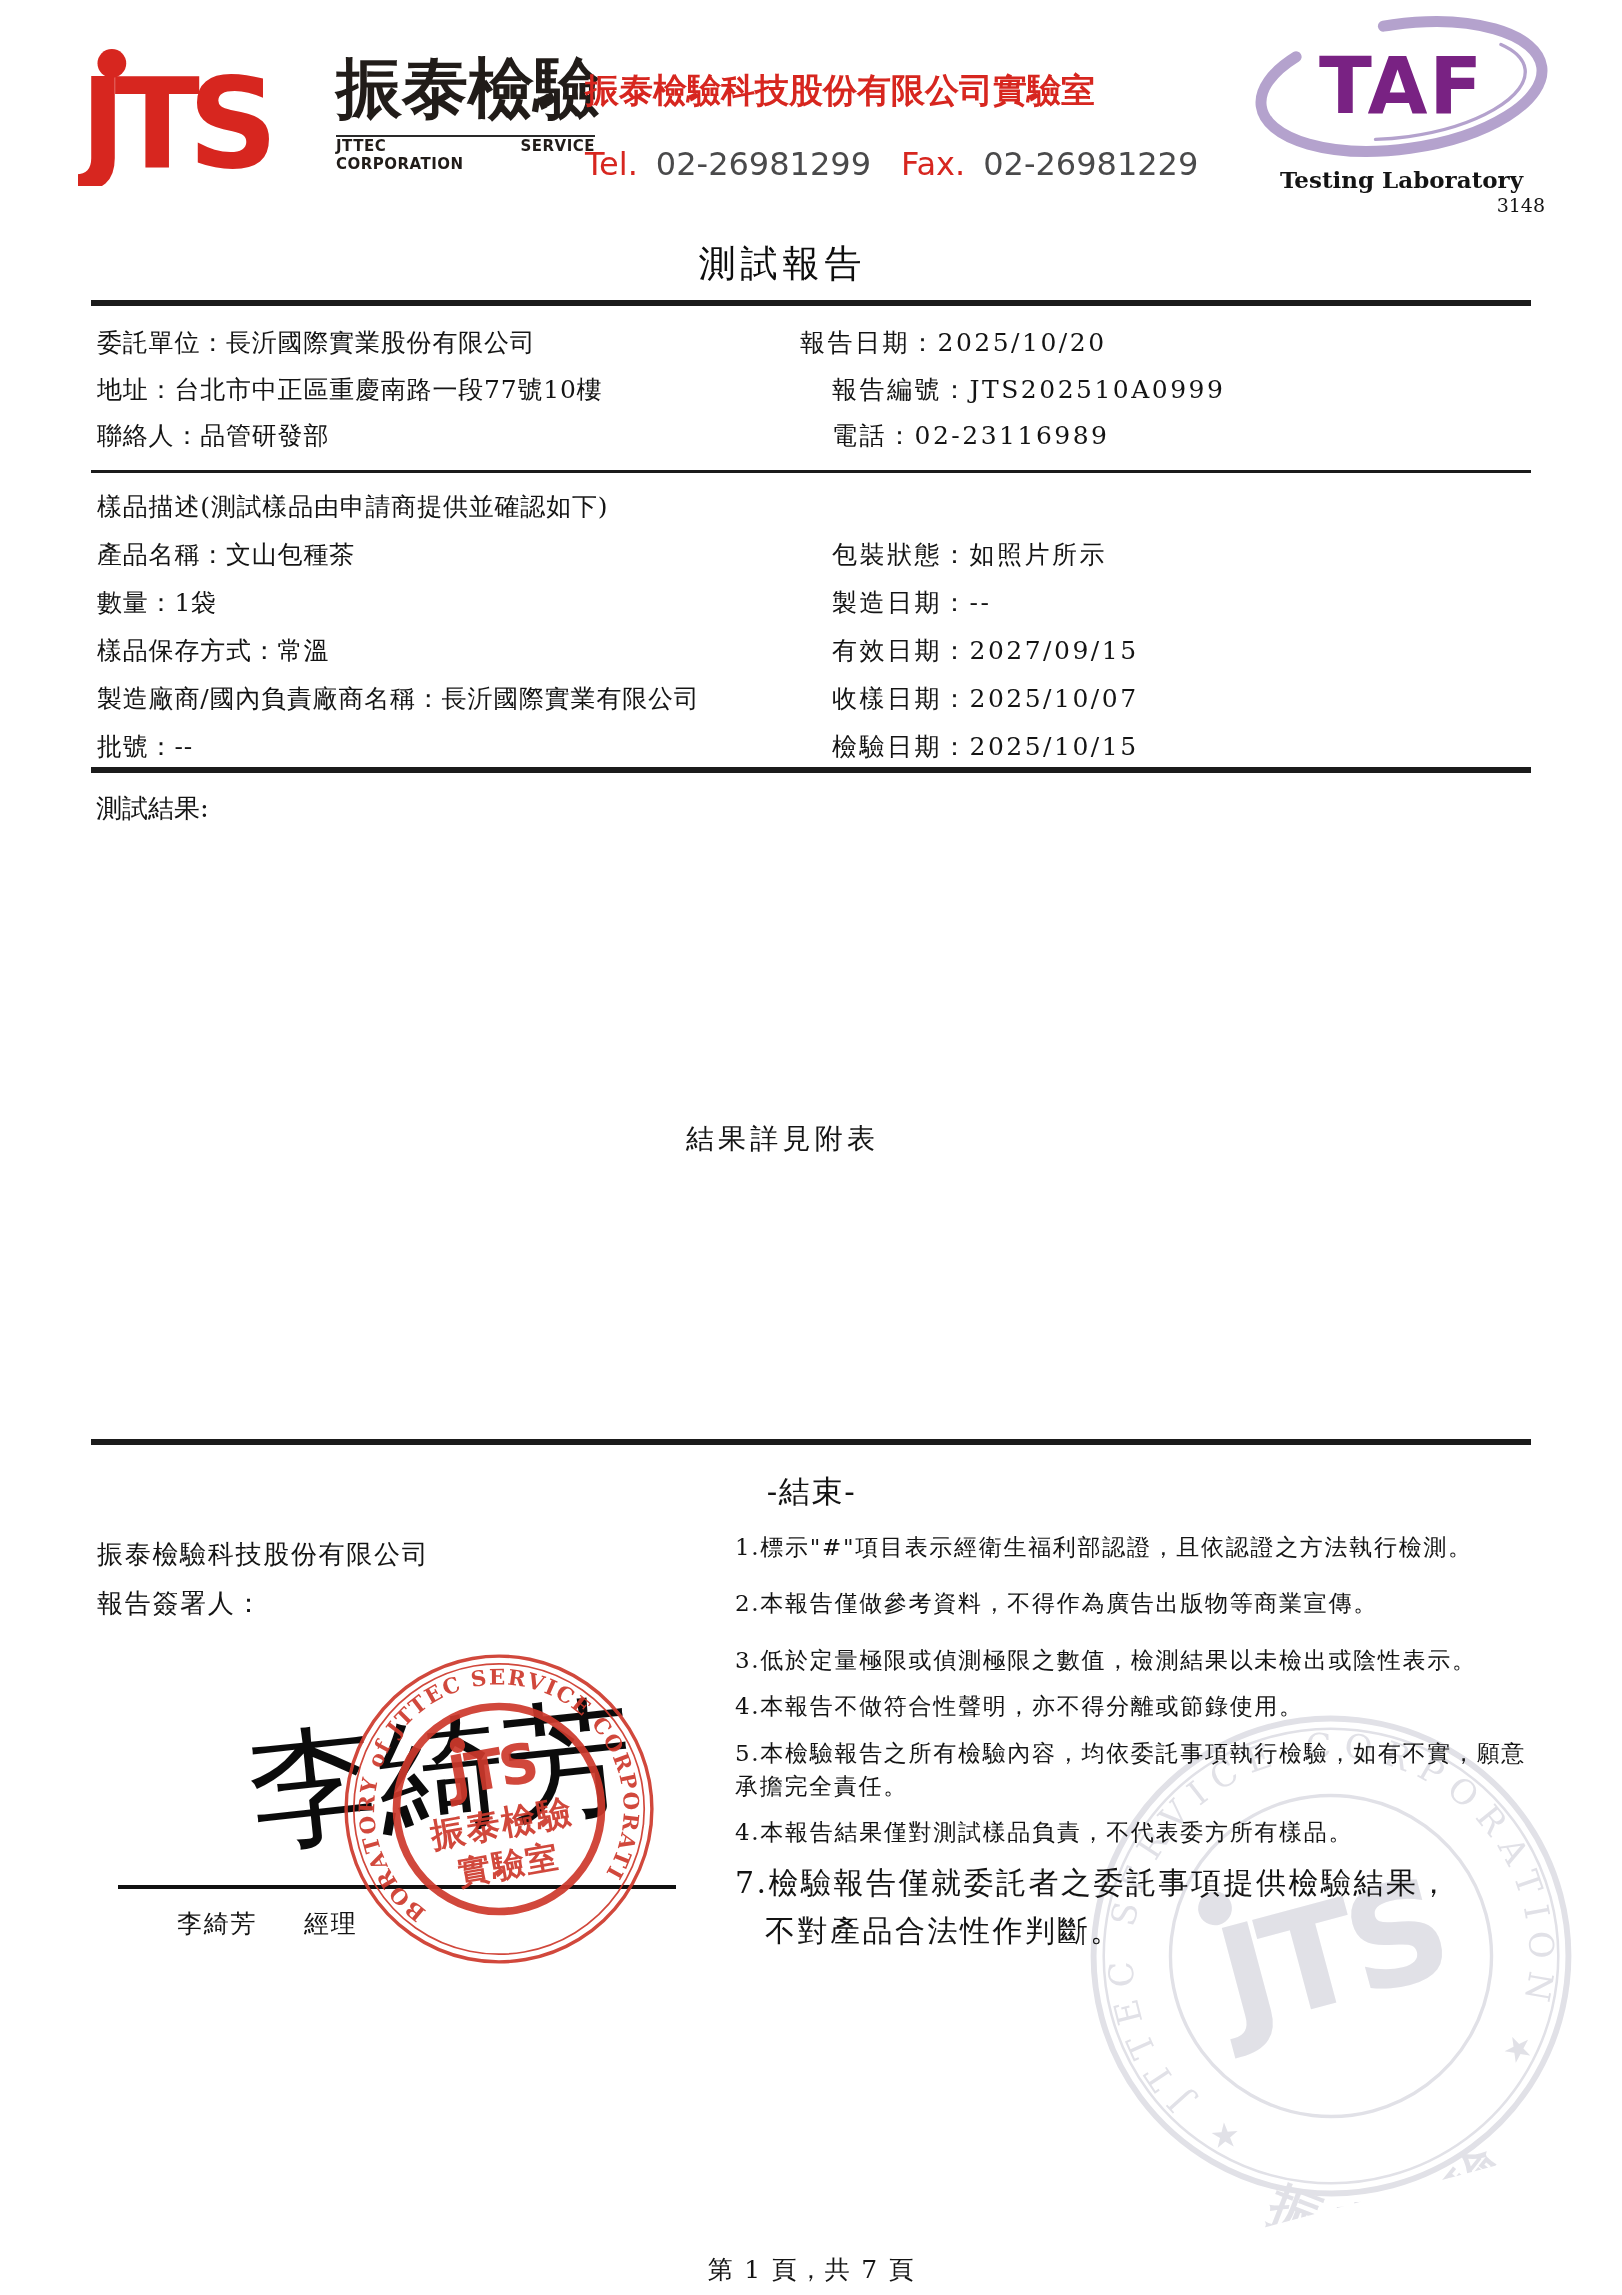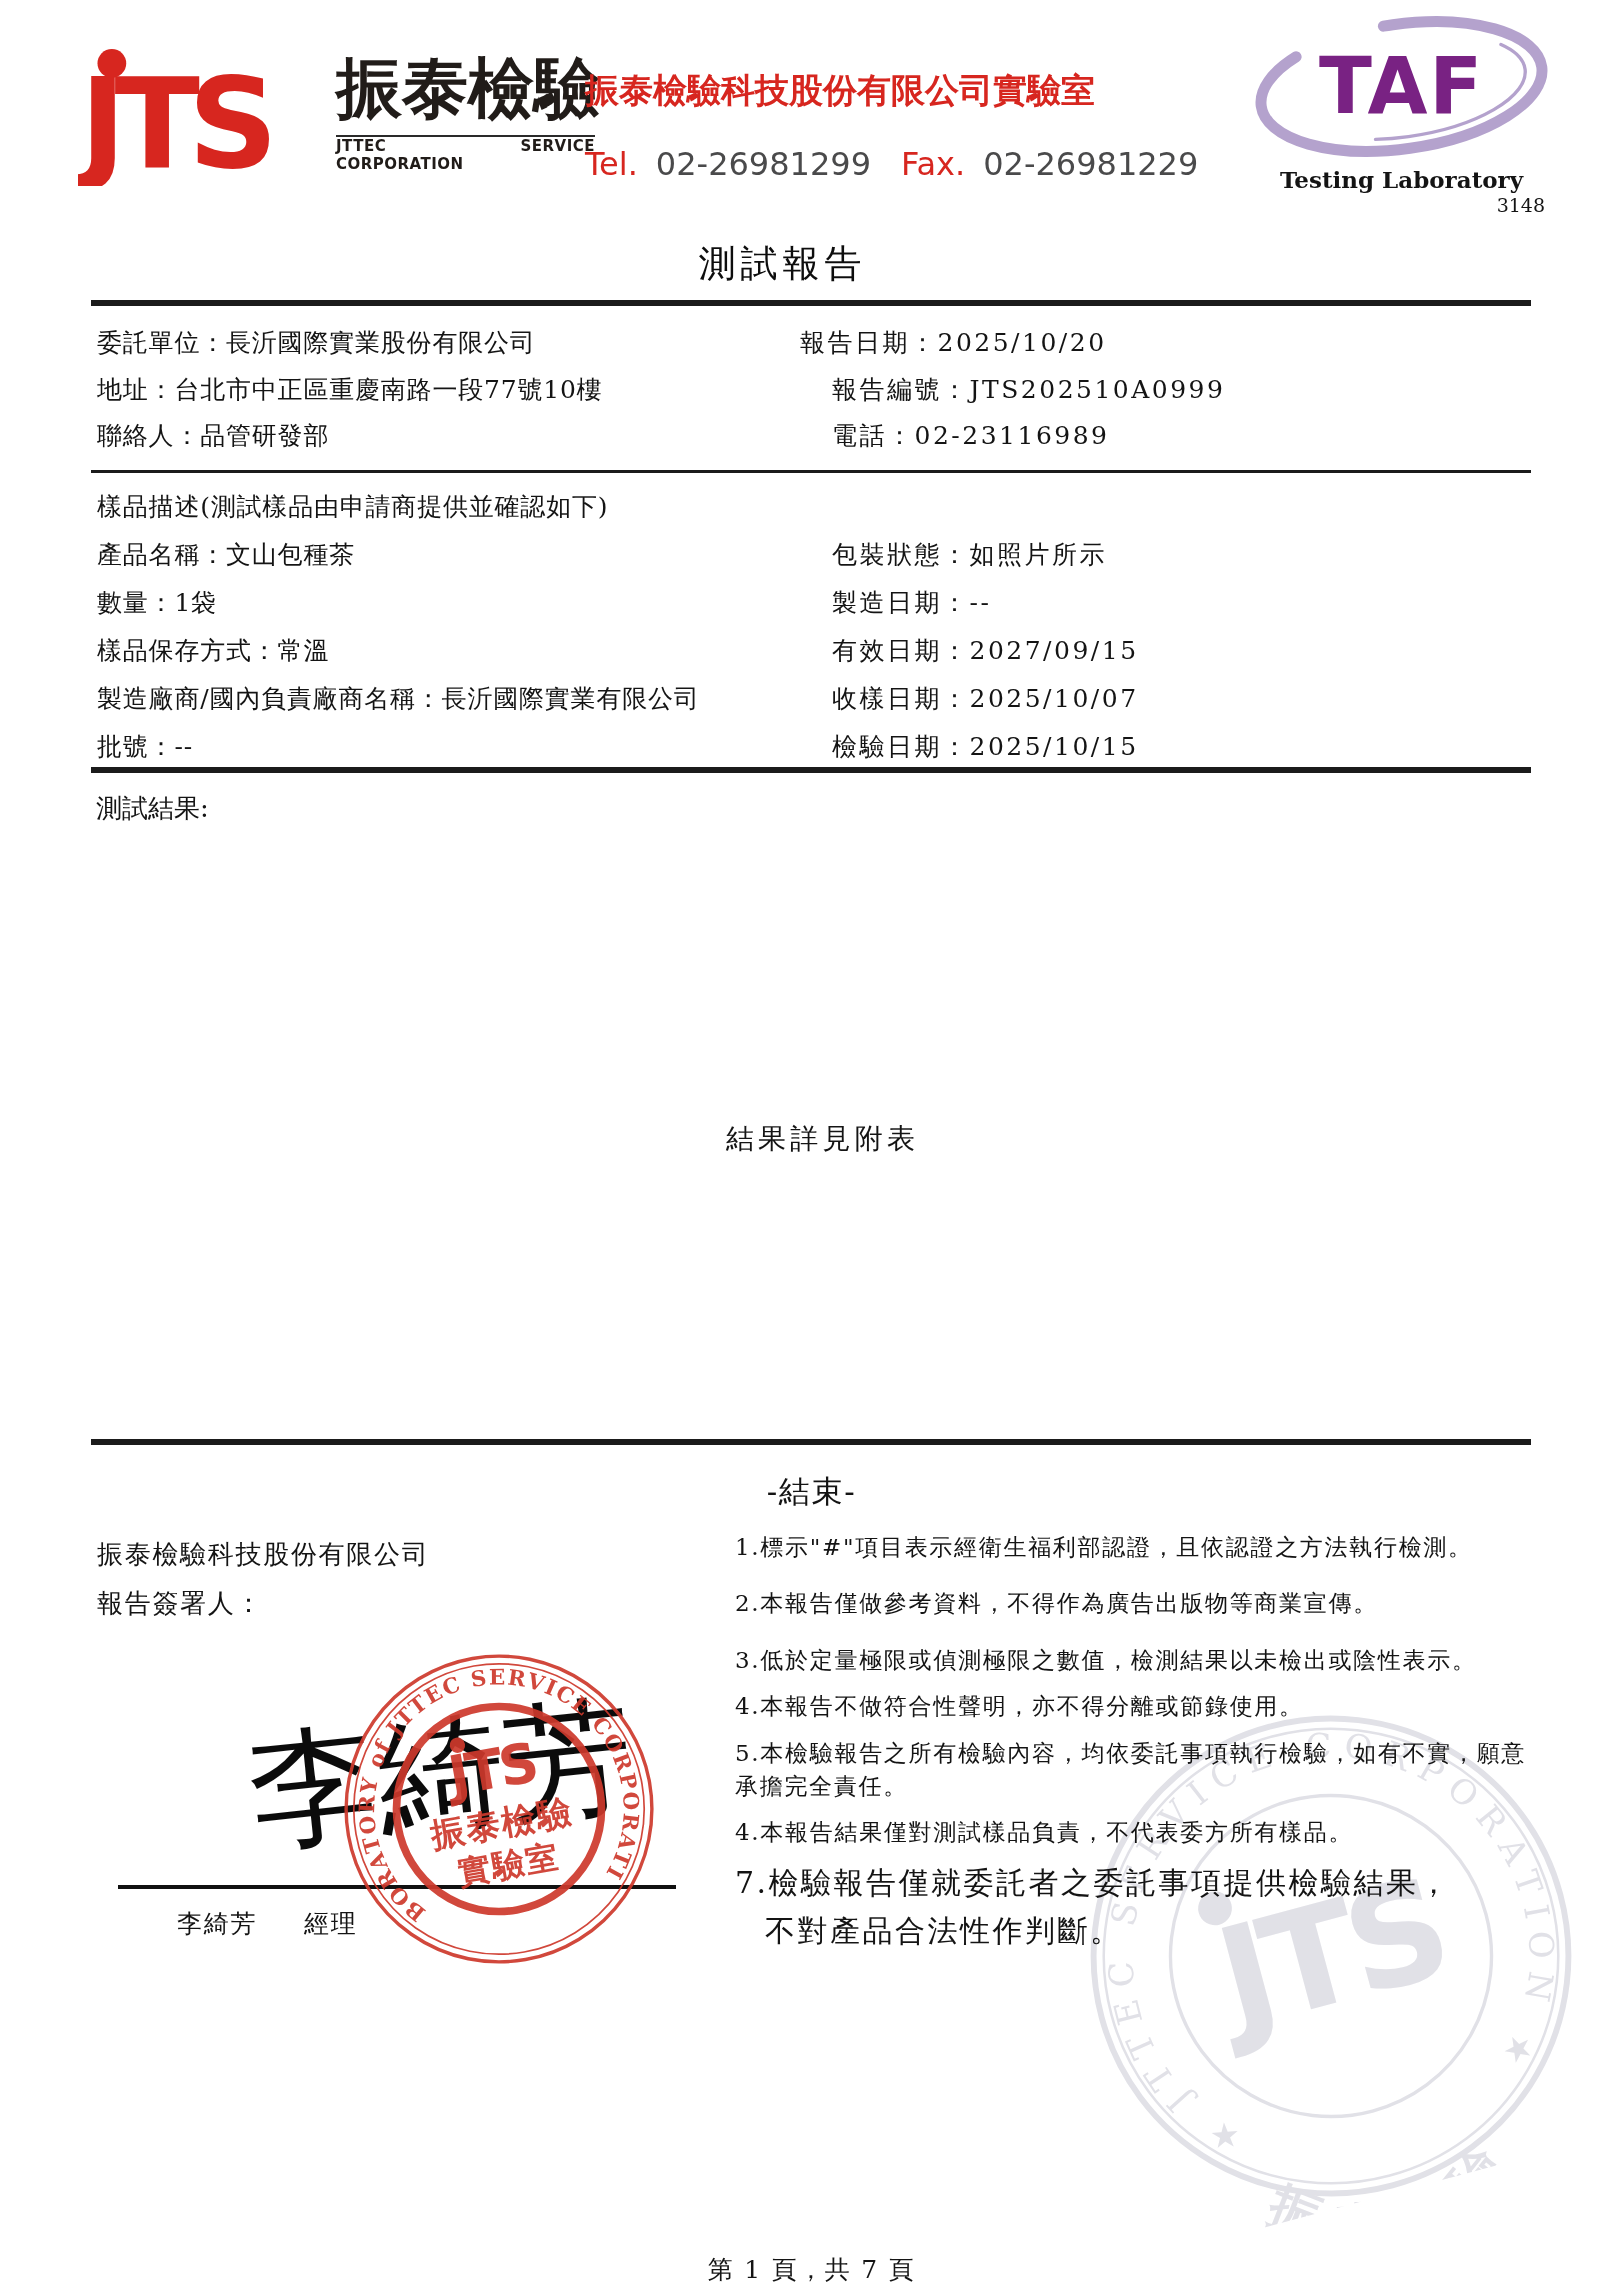--- a/index.html
+++ b/index.html
@@ -109,21 +109,21 @@
   <div class="abs z1 line30" style="left:97px;top:730px;">批號：--</div>
   <div class="abs z1 line30 rcol" style="left:832px;top:538px;">包裝狀態：如照片所示</div>
   <div class="abs z1 line30 rcol" style="left:832px;top:586px;">製造日期：--</div>
   <div class="abs z1 line30 rcol" style="left:832px;top:634px;">有效日期：2027/09/15</div>
   <div class="abs z1 line30 rcol" style="left:832px;top:682px;">收樣日期：2025/10/07</div>
   <div class="abs z1 line30 rcol" style="left:832px;top:730px;">檢驗日期：2025/10/15</div>
 
   <div class="rule z1" style="top:767px;height:6px;"></div>
 
   <div class="abs z1" style="left:96px;top:791px;font-size:26px;">測試結果:</div>
-  <div class="abs z1 center-block" style="top:1120px;font-size:28px;letter-spacing:4.2px;padding-left:40px;">結果詳見附表</div>
+  <div class="abs z1 center-block" style="top:1120px;font-size:28px;letter-spacing:4.2px;">結果詳見附表</div>
 
   <div class="rule z1" style="top:1439px;height:6px;"></div>
   <div class="abs z1" style="left:0;width:1623px;text-align:center;top:1471px;font-size:31px;letter-spacing:1.7px;">-結束-</div>
 
   <div class="abs z1" style="left:97px;top:1537px;font-size:26px;letter-spacing:1.7px;">振泰檢驗科技股份有限公司</div>
   <div class="abs z1" style="left:97px;top:1586px;font-size:26px;letter-spacing:1.7px;">報告簽署人：</div>
 
   <div class="abs sig-text" style="left:241px;top:1711px;z-index:2;">李綺芳</div>
 
   <div class="abs stamp-wrap" style="left:341px;top:1651px;width:316px;height:316px;z-index:3;">

